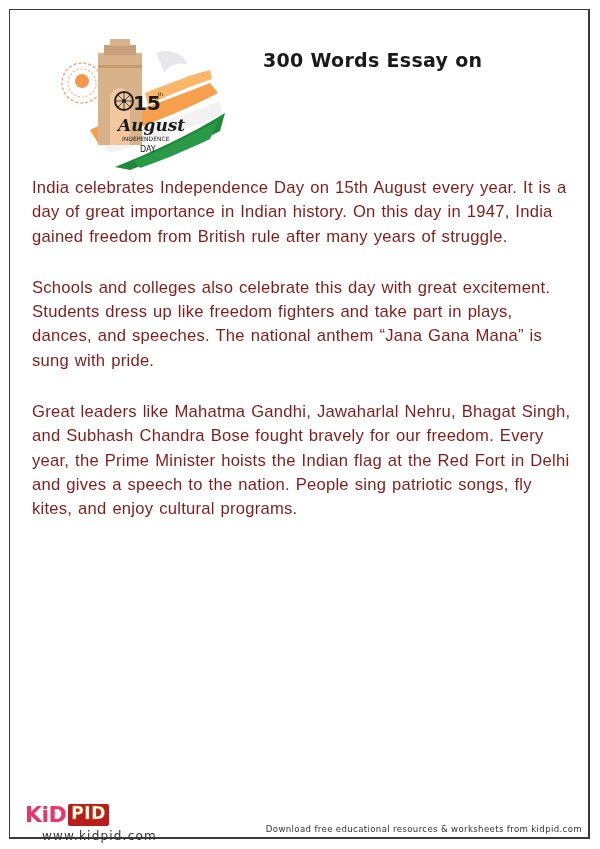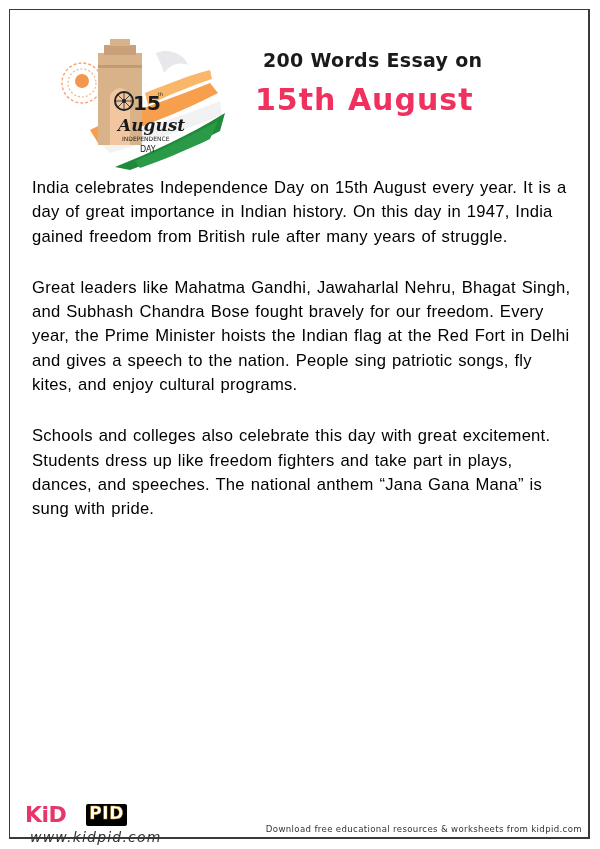--- a/index.html
+++ b/index.html
@@ -67,21 +67,21 @@
       left: 32px;
       top: 176px;
       width: 545px;
     }
     .essay p {
       margin: 0 0 27px 0;
       font-family: "DejaVu Sans Mono", "Liberation Sans", sans-serif;
       font-family: "Liberation Sans", sans-serif;
       font-size: 16.6px;
       line-height: 24.3px;
-      color: #000000;
+      color: #7f1d1d;
       letter-spacing: 0.25px;
       word-spacing: 1px;
     }
 
     .footer-logo {
       position: absolute;
       left: 25px;
       top: 804px;
       width: 90px;
     }
@@ -95,36 +95,35 @@
       font-size: 22px;
       color: #e8356a;
       line-height: 22px;
       letter-spacing: -0.5px;
     }
     .logo-pid {
       font-family: "DejaVu Sans", sans-serif;
       font-weight: bold;
       font-size: 17px;
       color: #ffffff;
-      background: #000000;
+      background: #b91c1c;
       line-height: 19px;
       padding: 0 3px;
-      margin-left: 20px;
+      margin-left: 2px;
       border-radius: 2px;
       letter-spacing: 0.5px;
       -webkit-text-stroke: 0.4px #d89c10;
     }
     .logo-url {
       font-family: "DejaVu Sans", sans-serif;
-      font-size: 14px;
+      font-size: 12px;
       color: #333333;
       letter-spacing: 1.2px;
       margin-top: 3px;
-      margin-left: 5px;
-      font-style: italic;
+      margin-left: 17px;
     }
     .footer-note {
       position: absolute;
       right: 18px;
       top: 824px;
       font-family: "DejaVu Sans", sans-serif;
       font-size: 8.6px;
       color: #333333;
       letter-spacing: 0.35px;
       padding-left: 11px;
@@ -171,28 +170,27 @@
     </g>
     <text x="73" y="75" font-family="DejaVu Sans, sans-serif" font-weight="bold" font-size="20" fill="#1a1a1a">15</text>
     <text x="98" y="61" font-family="DejaVu Sans, sans-serif" font-size="5" fill="#1a1a1a">th</text>
     <text x="58" y="96" font-family="DejaVu Serif, serif" font-style="italic" font-weight="bold" font-size="17" fill="#1a1a1a">August</text>
     <text x="62" y="106" font-family="DejaVu Sans, sans-serif" font-size="6" fill="#1a1a1a">INDEPENDENCE</text>
     <text x="80" y="117" font-family="DejaVu Sans, sans-serif" font-size="8" fill="#1a1a1a">DAY</text>
   </svg>
 </div>
 
 <div class="title-block">
-  <h2 class="subtitle">200 Words Essay on</h2>
-  <h1 class="main-title">15th August</h1>
+  <h2 class="subtitle">300 Words Essay on</h2>
 </div>
 
 <div class="essay">
   <p>India celebrates Independence Day on 15th August every year. It is a day of great importance in Indian history. On this day in 1947, India gained freedom from British rule after many years of struggle.</p>
+  <p>Schools and colleges also celebrate this day with great excitement. Students dress up like freedom fighters and take part in plays, dances, and speeches. The national anthem “Jana Gana Mana” is sung with pride.</p>
   <p>Great leaders like Mahatma Gandhi, Jawaharlal Nehru, Bhagat Singh, and Subhash Chandra Bose fought bravely for our freedom. Every year, the Prime Minister hoists the Indian flag at the Red Fort in Delhi and gives a speech to the nation. People sing patriotic songs, fly kites, and enjoy cultural programs.</p>
-  <p>Schools and colleges also celebrate this day with great excitement. Students dress up like freedom fighters and take part in plays, dances, and speeches. The national anthem “Jana Gana Mana” is sung with pride.</p>
 </div>
 
 <div class="footer-logo">
   <div class="logo-mark">
     <span class="logo-kid">KiD</span>
     <span class="logo-pid">PID</span>
   </div>
   <div class="logo-url">www.kidpid.com</div>
 </div>
 

